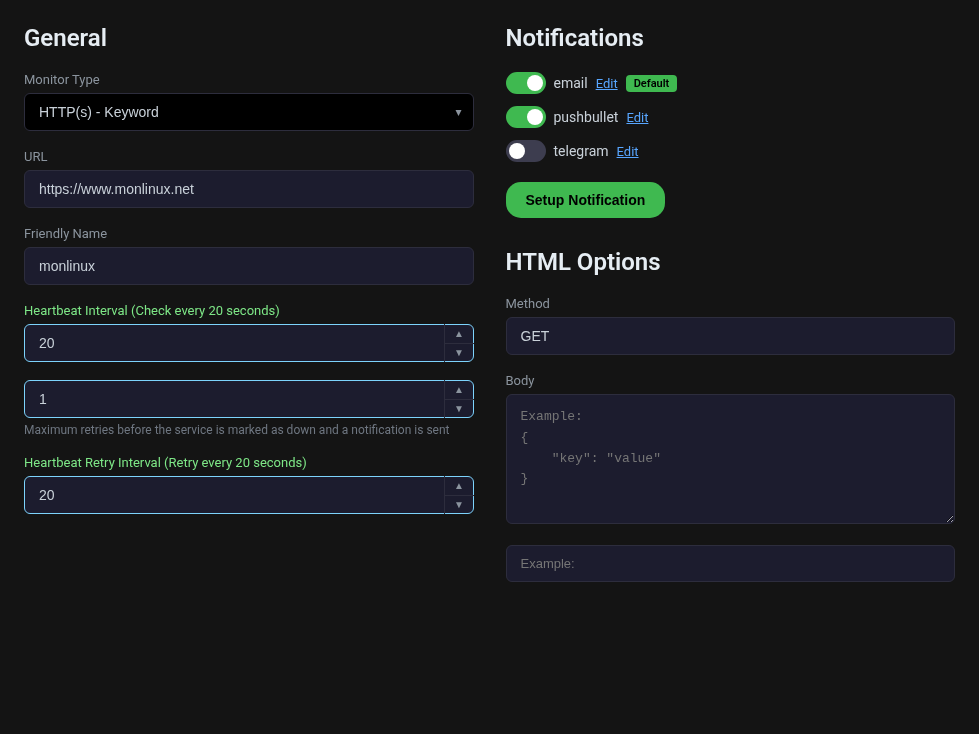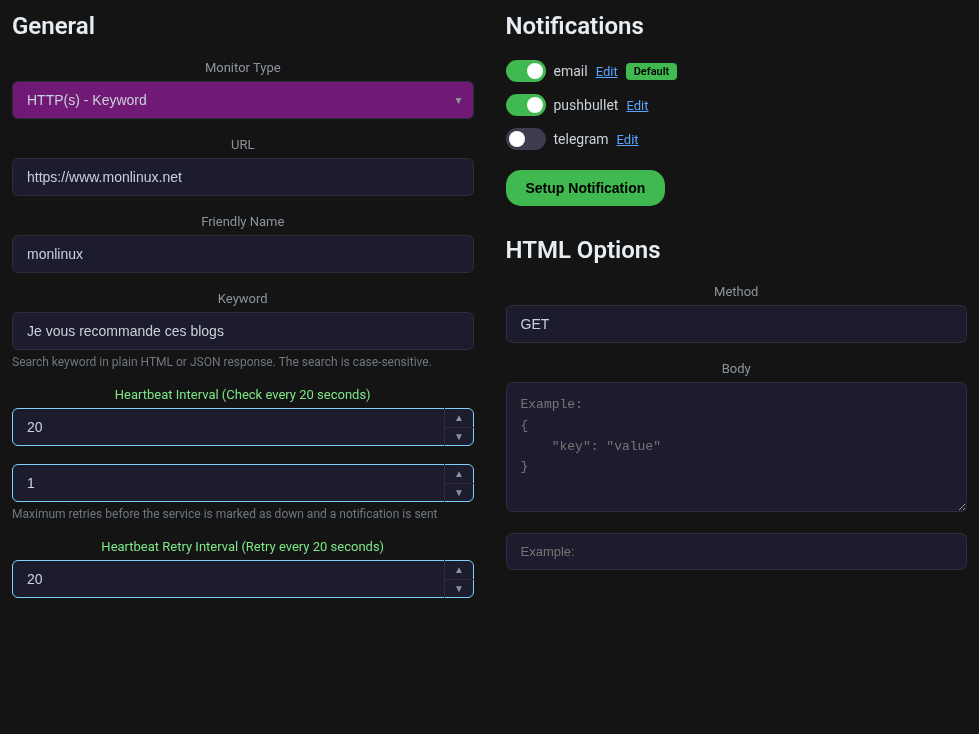--- a/index.html
+++ b/index.html
@@ -15,21 +15,21 @@
       font-family: -apple-system, BlinkMacSystemFont, 'Segoe UI', Roboto, sans-serif;
       font-size: 14px;
       width: 979px;
       min-height: 734px;
       overflow-x: hidden;
     }
 
     .page-container {
       display: flex;
       width: 100%;
-      padding: 12px;
+      padding: 24px;
       gap: 32px;
     }
 
     .left-panel {
       flex: 1;
       max-width: 600px;
     }
 
     .right-panel {
       flex: 1;
@@ -44,21 +44,20 @@
     }
 
     .field-group {
       margin-bottom: 18px;
     }
 
     .field-label {
       font-size: 13px;
       color: #8b949e;
       margin-bottom: 6px;
-      text-align: center;
     }
 
     .field-label.highlight {
       color: #7ee787;
     }
 
     .input-field {
       width: 100%;
       background: #1c1c2e;
       border: 1px solid #2d2d3d;
@@ -68,21 +67,21 @@
       font-size: 14px;
       outline: none;
     }
 
     .select-wrapper {
       position: relative;
     }
 
     .select-field {
       width: 100%;
-      background: #701a75;
+      background: #000000;
       border: 1px solid #2d2d3d;
       border-radius: 6px;
       padding: 10px 14px;
       color: #c9d1d9;
       font-size: 14px;
       outline: none;
       appearance: none;
       cursor: pointer;
     }
 
@@ -307,25 +306,20 @@
     <div class="field-group">
       <div class="field-label">URL</div>
       <input type="text" class="input-field" value="https://www.monlinux.net" style="">
     </div>
 
     <div class="field-group">
       <div class="field-label">Friendly Name</div>
       <input type="text" class="input-field" value="monlinux" style="">
     </div>
 
-    <div class="field-group">
-      <div class="field-label">Keyword</div>
-      <input type="text" class="input-field" value="Je vous recommande ces blogs" style="">
-      <div class="hint-text">Search keyword in plain HTML or JSON response. The search is case-sensitive.</div>
-    </div>
 
     <div class="field-group">
       <div class="field-label highlight">Heartbeat Interval (Check every 20 seconds)</div>
       <div class="number-input-wrapper">
         <input type="number" class="number-input" value="20" style="">
         <div class="spinner-buttons">
           <button class="spinner-btn">▲</button>
           <button class="spinner-btn">▼</button>
         </div>
       </div>

